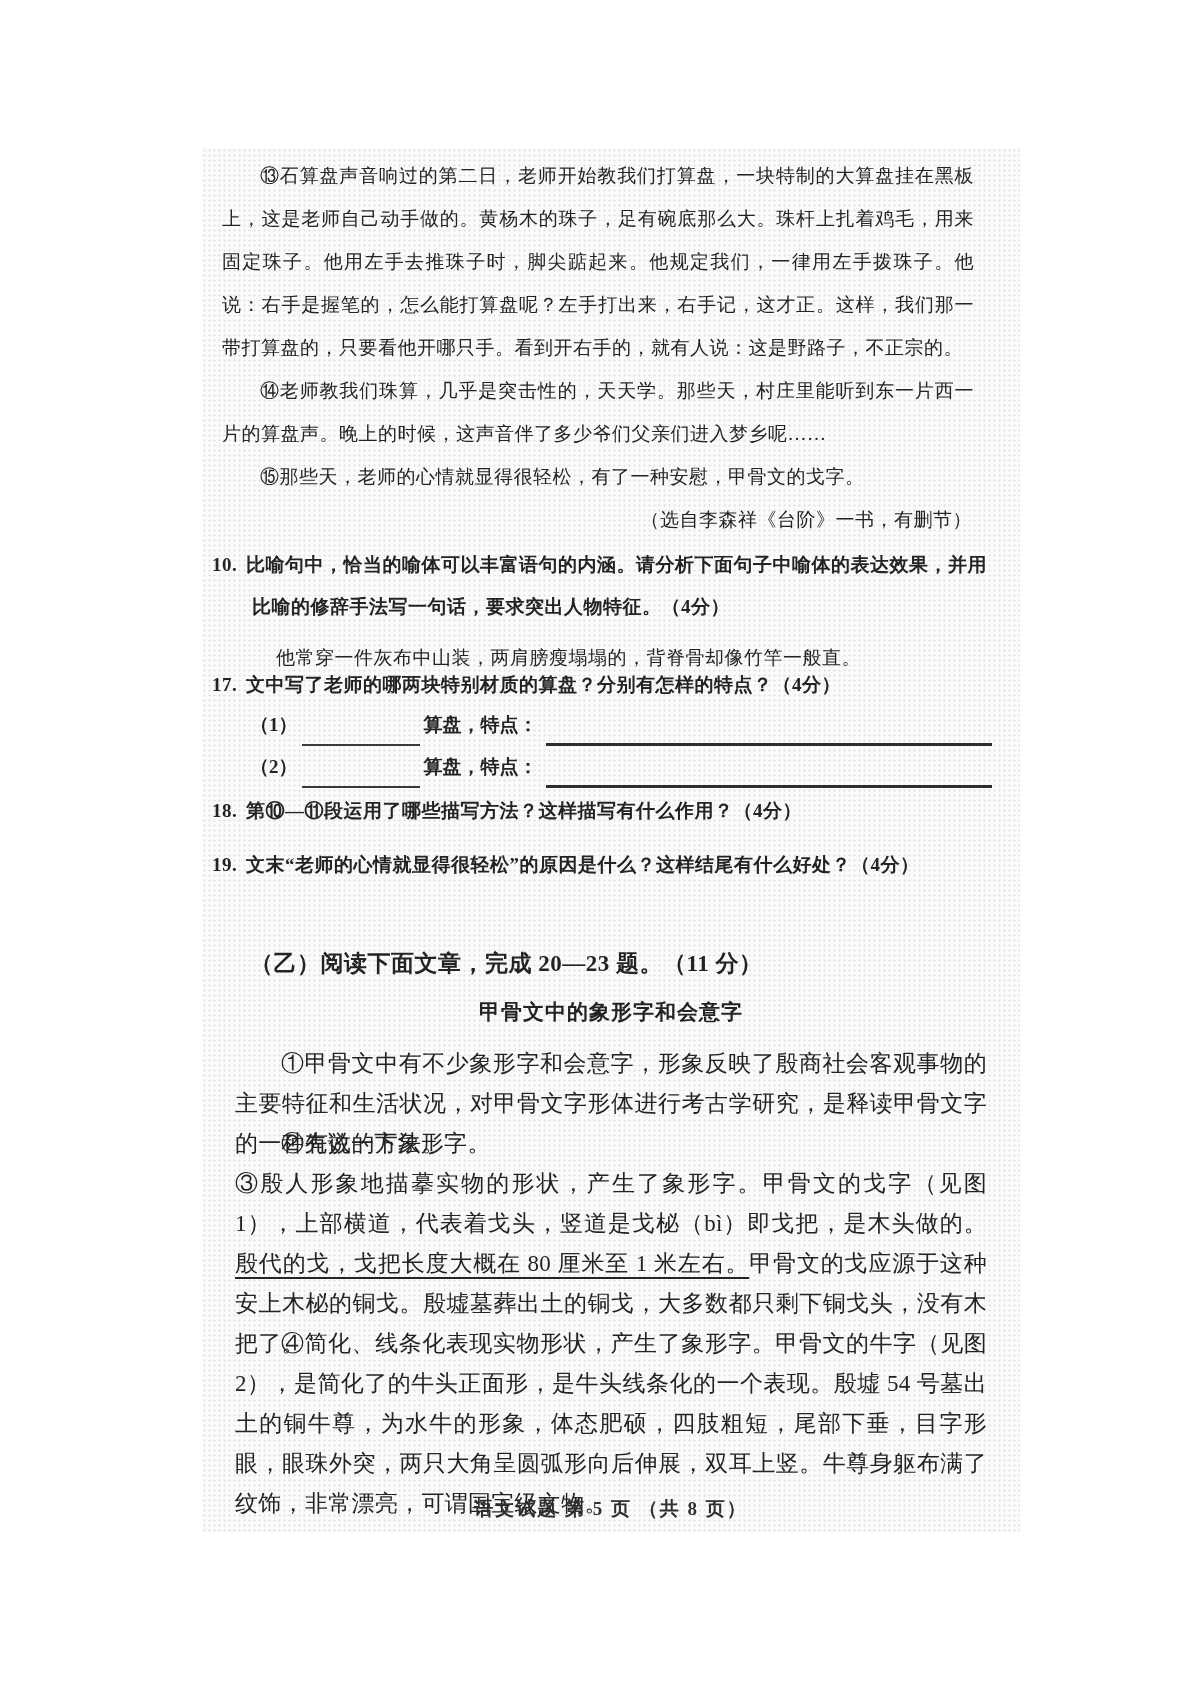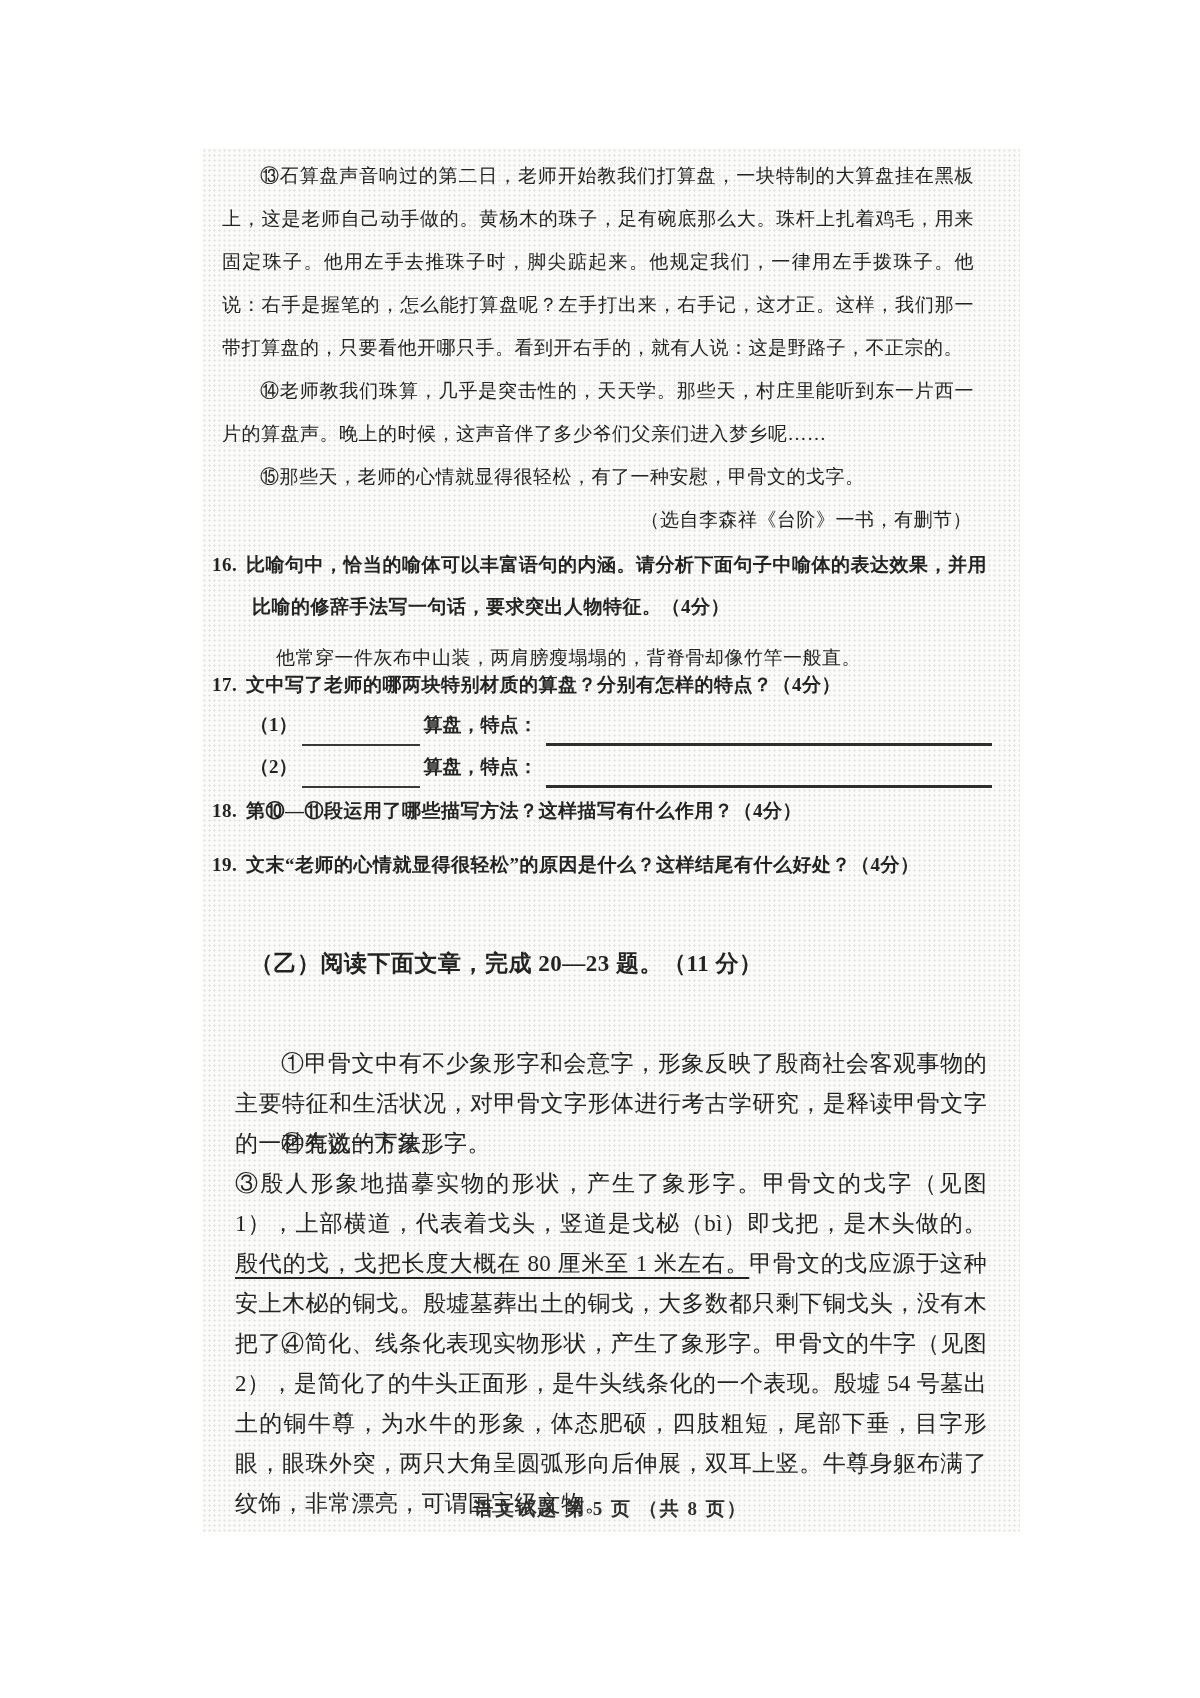--- a/index.html
+++ b/index.html
@@ -58,21 +58,21 @@
 
   <section class="blk passage-a">
     <p>⑬石算盘声音响过的第二日，老师开始教我们打算盘，一块特制的大算盘挂在黑板上，这是老师自己动手做的。黄杨木的珠子，足有碗底那么大。珠杆上扎着鸡毛，用来固定珠子。他用左手去推珠子时，脚尖踮起来。他规定我们，一律用左手拨珠子。他说：右手是握笔的，怎么能打算盘呢？左手打出来，右手记，这才正。这样，我们那一带打算盘的，只要看他开哪只手。看到开右手的，就有人说：这是野路子，不正宗的。</p>
     <p>⑭老师教我们珠算，几乎是突击性的，天天学。那些天，村庄里能听到东一片西一片的算盘声。晚上的时候，这声音伴了多少爷们父亲们进入梦乡呢……</p>
     <p>⑮那些天，老师的心情就显得很轻松，有了一种安慰，甲骨文的戈字。</p>
     <p class="attribution">（选自李森祥《台阶》一书，有删节）</p>
   </section>
 
   <div class="blk q q16">
     <div class="qrow">
-      <span class="qnum">16.</span><span>比喻句中，恰当的喻体可以丰富语句的内涵。请分析下面句子中喻体的表达效果，并用比喻的修辞手法写一句话，要求突出人物特征。（4分）</span>
+      <span class="qnum">10.</span><span>比喻句中，恰当的喻体可以丰富语句的内涵。请分析下面句子中喻体的表达效果，并用比喻的修辞手法写一句话，要求突出人物特征。（4分）</span>
     </div>
   </div>
   <div class="blk q16-example">他常穿一件灰布中山装，两肩膀瘦塌塌的，背脊骨却像竹竿一般直。</div>
 
   <div class="blk q q17">
     <div class="qrow">
       <span class="qnum">17.</span><span>文中写了老师的哪两块特别材质的算盘？分别有怎样的特点？（4分）</span>
     </div>
   </div>
   <div class="q17-item q17-item1">
@@ -94,20 +94,21 @@
     </div>
   </div>
 
   <div class="blk q q19">
     <div class="qrow">
       <span class="qnum">19.</span><span>文末“老师的心情就显得很轻松”的原因是什么？这样结尾有什么好处？（4分）</span>
     </div>
   </div>
 
   <div class="blk b-heading">（乙）阅读下面文章，完成 20—23 题。（11 分）</div>
+  <div class="blk b-title">甲骨文中的象形字和会意字</div>
 
   <div class="blk passage-b b-p1">
     <p>①甲骨文中有不少象形字和会意字，形象反映了殷商社会客观事物的主要特征和生活状况，对甲骨文字形体进行考古学研究，是释读甲骨文字的一种有效的方法。</p>
   </div>
   <div class="blk passage-b b-p2">
     <p>②先说一下象形字。</p>
   </div>
   <div class="blk passage-b b-p3 p-indent">
     <span>③殷人形象地描摹实物的形状，产生了象形字。甲骨文的戈字（见图1），上部横道，代表着戈头，竖道是戈柲（bì）即戈把，是木头做的。</span><span class="u">殷代的戈，戈把长度大概在 80 厘米至 1 米左右。</span><span>甲骨文的戈应源于这种安上木柲的铜戈。殷墟墓葬出土的铜戈，大多数都只剩下铜戈头，没有木把了。</span>
   </div>

